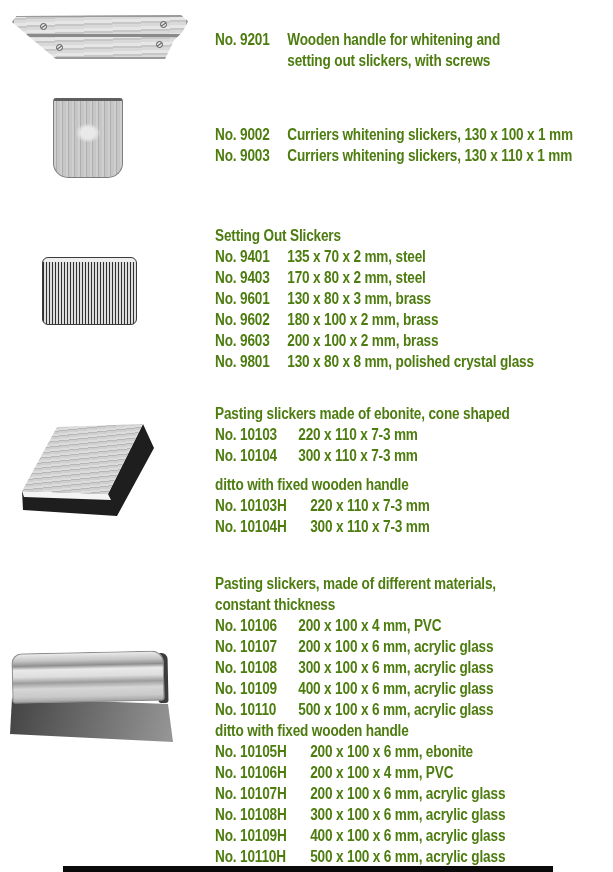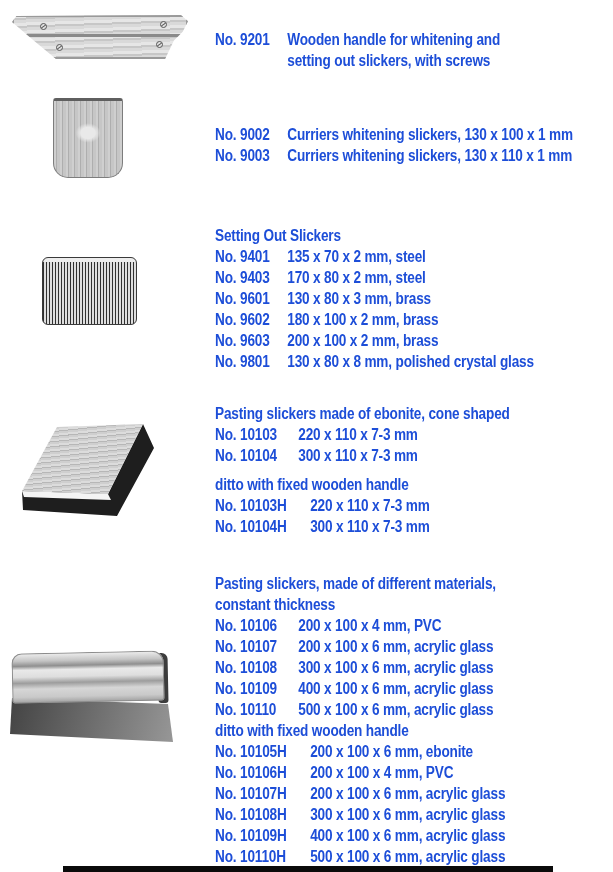--- a/index.html
+++ b/index.html
@@ -1,19 +1,19 @@
 <!DOCTYPE html>
 <html><head>
 <meta charset="utf-8">
 <style>
   html,body { margin:0; padding:0; background:#ffffff; }
   .page {
     position:relative; width:613px; height:872px; background:#fff;
     font-family:"Liberation Sans", sans-serif; font-weight:bold;
-    color:#1d4ed8; overflow:hidden;
+    color:#4d7c0f; overflow:hidden;
   }
   
   .tblock {
     position:absolute; left:215px; width:470px;
     font-size:16px; line-height:21px; letter-spacing:-0.2px;
     transform:scaleX(0.85); transform-origin:0 0;
     white-space:nowrap;
   }
   .row { display:flex; }
   .num  { flex:0 0 85px; }

